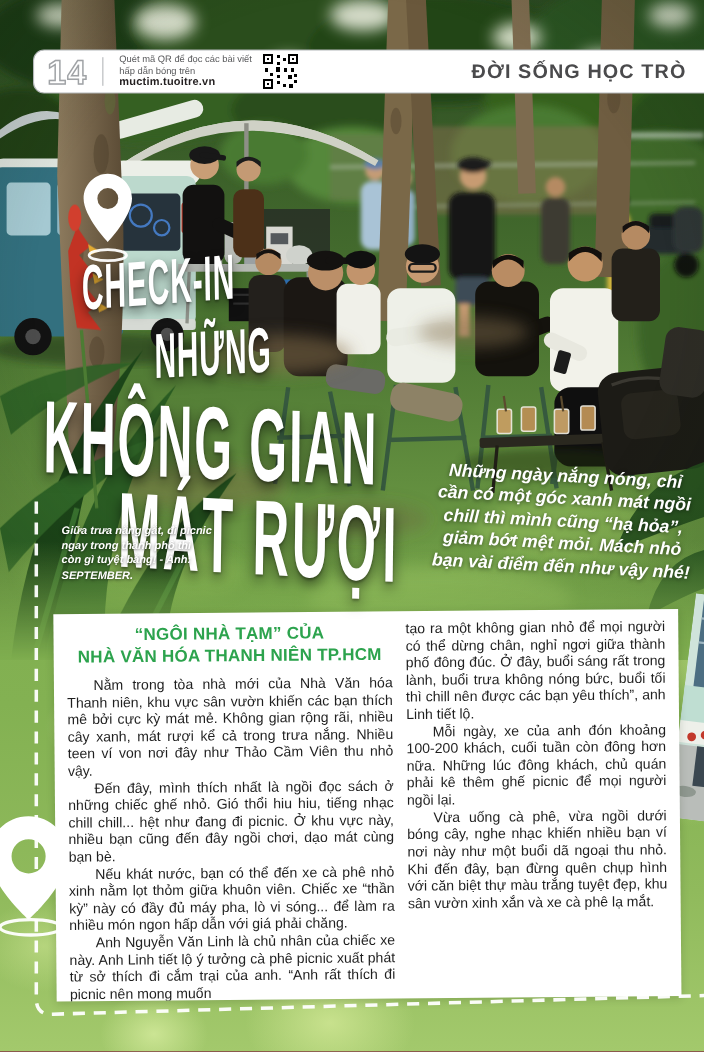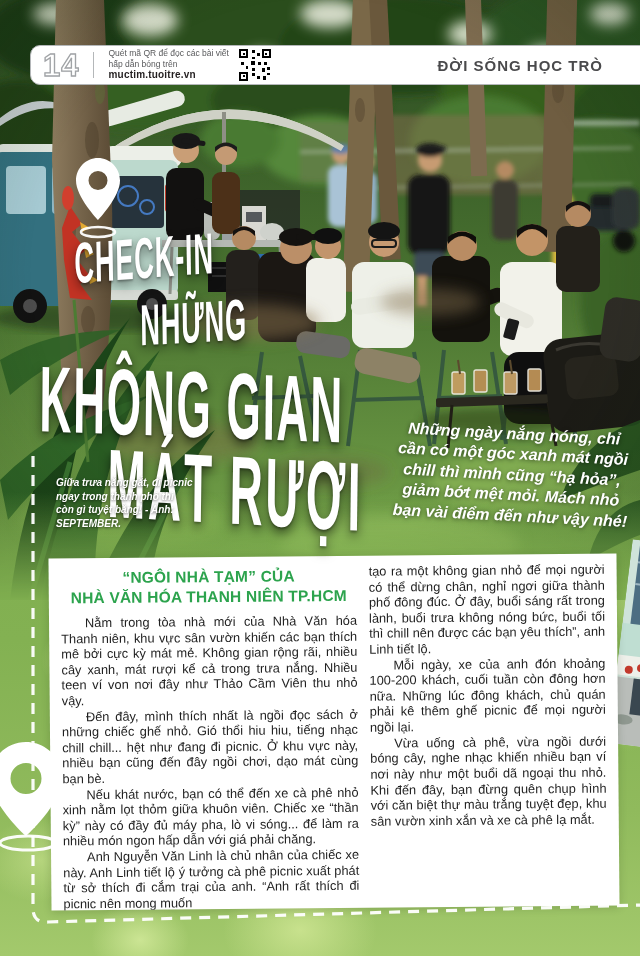--- a/index.html
+++ b/index.html
@@ -25,21 +25,21 @@
   
   .header{position:absolute;left:30px;top:45px;width:622px;height:40px;z-index:6;
     background:#fff;border:1px solid #b4b7b9;border-radius:10px;
     display:flex;align-items:center;padding:0 12px;box-sizing:border-box;gap:10px;}
   .pagenum{font-size:31px;font-weight:700;color:#fff;line-height:1;
     -webkit-text-stroke:1.3px #a0a3a6;text-shadow:0 0 1px #a0a3a6;letter-spacing:1px;}
   .hdr-div{width:1px;height:26px;background:#b4b7b9;margin:0 4px;}
   .qr-text{color:#58595b;font-size:8.5px;line-height:1.25;}
   .qr-site{font-size:10px;font-weight:700;color:#231f20;letter-spacing:.2px;}
   .qr-box{width:32px;height:32px;}
-  .section{margin-left:auto;margin-right:36px;font-size:15px;font-weight:700;
+  .section{margin-left:auto;margin-right:15px;font-size:18px;font-weight:700;
     color:#4a4a4c;letter-spacing:1px;white-space:nowrap;}
 
   
   .hero-line{position:absolute;z-index:5;white-space:nowrap;font-weight:700;color:#fff;
     transform-origin:0 0;line-height:1;
     text-shadow:0 3px 9px rgba(0,0,0,.55),0 1px 2px rgba(0,0,0,.35);}
   .t1{left:74px;top:234px;font-size:34px;letter-spacing:1px;transform:scale(.8,1.7) rotate(-2deg);}
   .t2{left:140px;top:296px;font-size:34px;letter-spacing:1px;transform:scale(.8,1.7) rotate(-1.5deg);}
   .t3{left:40px;top:352px;font-size:52px;letter-spacing:2px;transform:scale(.85,1.8) rotate(1deg);}
   .t4{left:108px;top:434px;font-size:54px;letter-spacing:3px;transform:scale(.85,1.8) rotate(1.5deg);}

